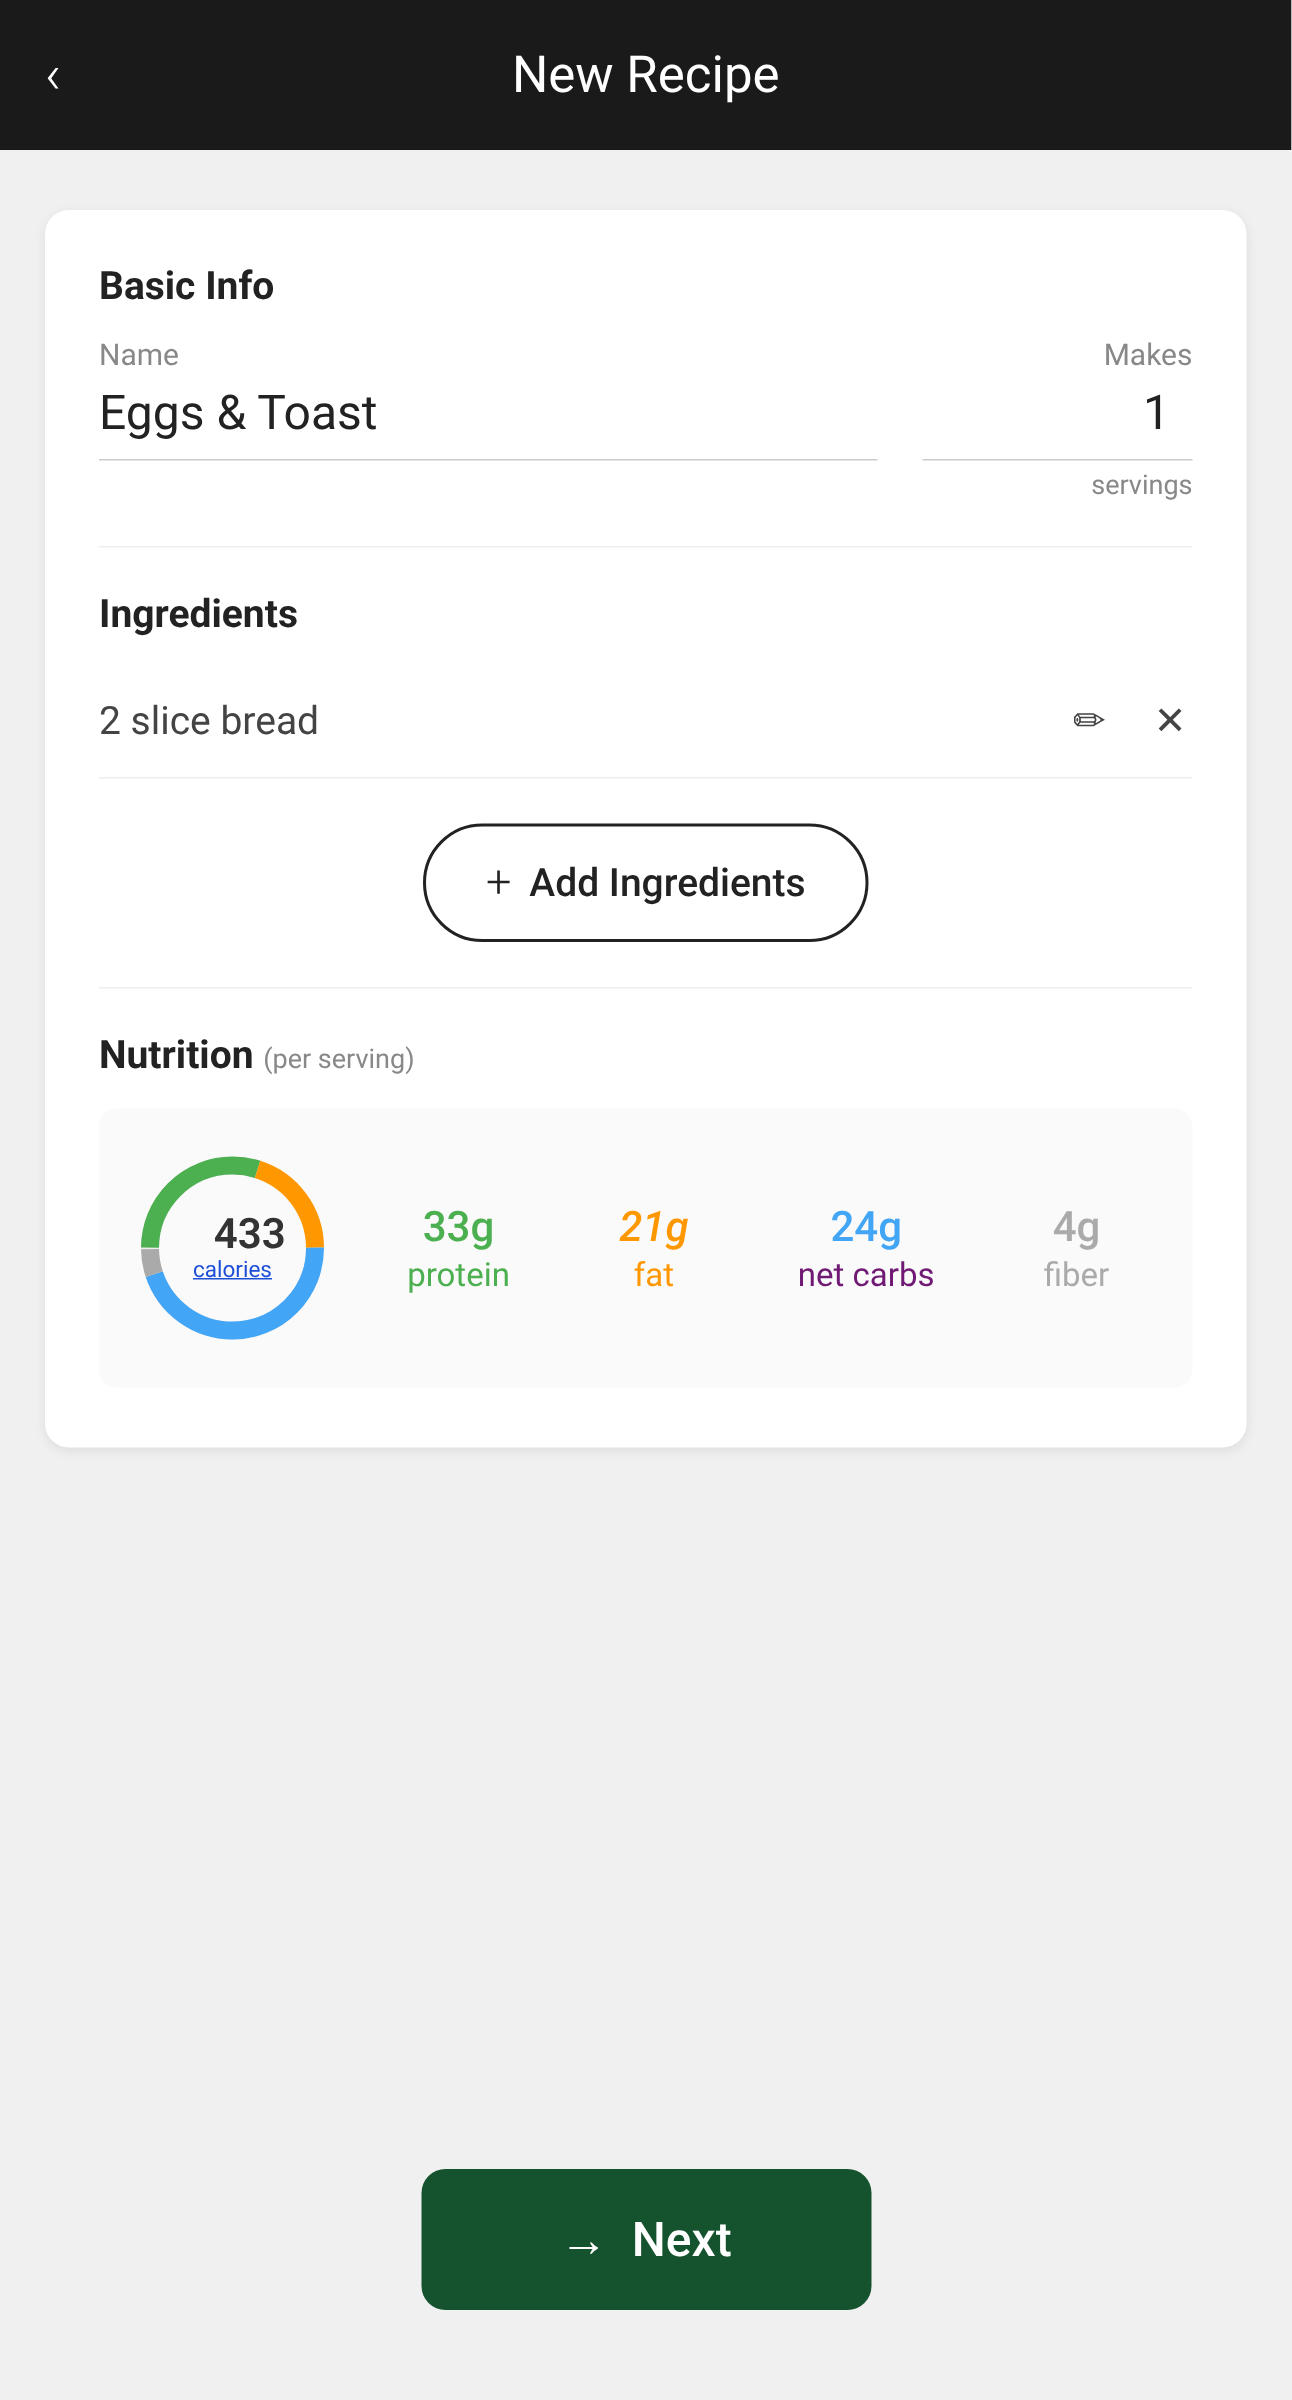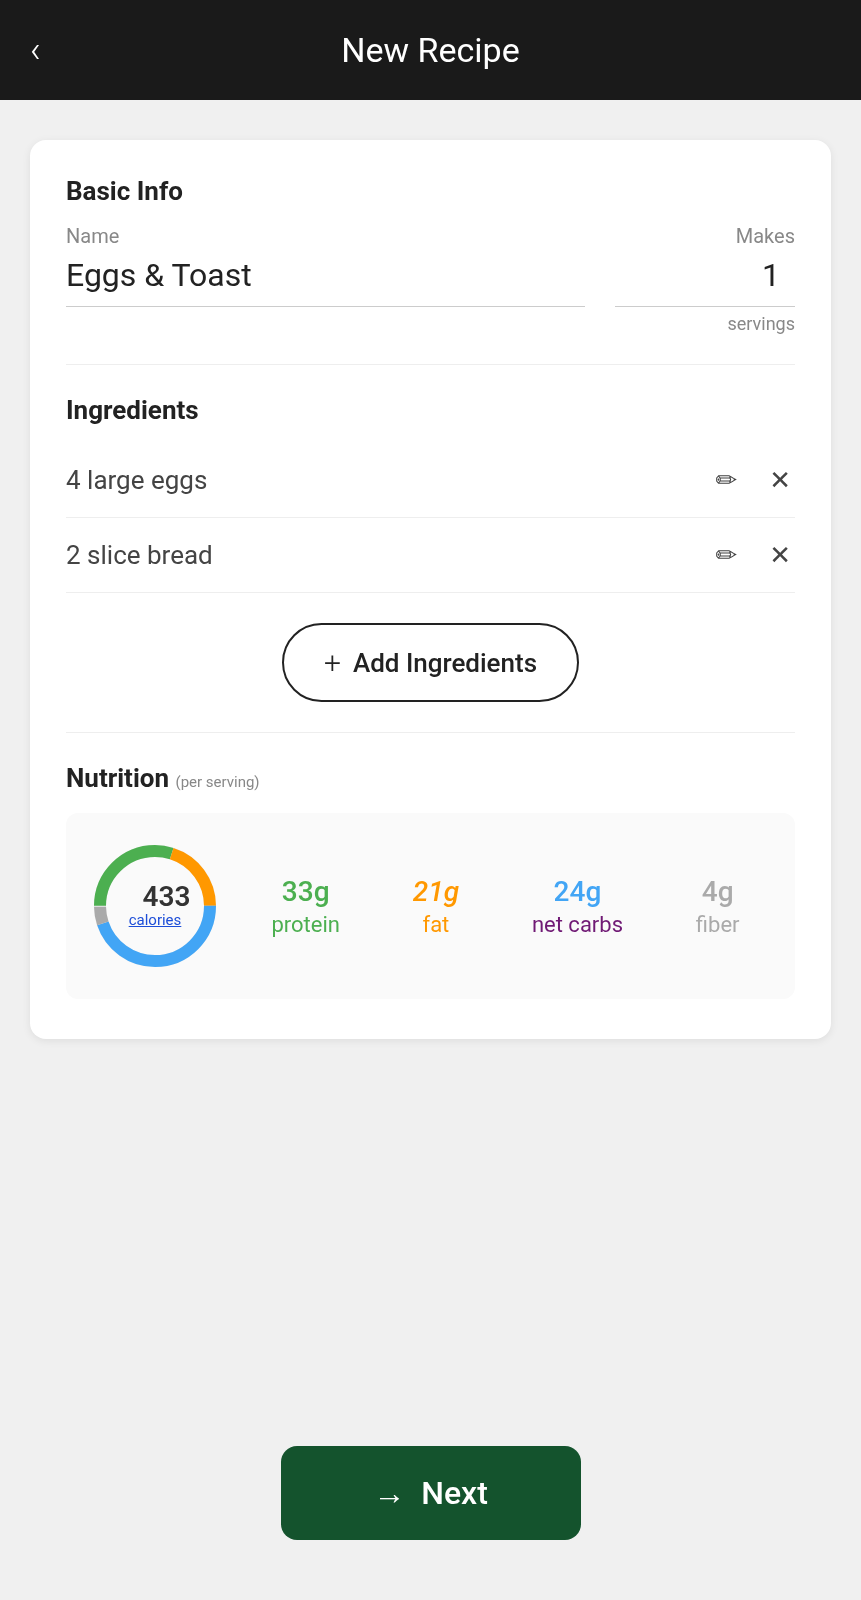--- a/index.html
+++ b/index.html
@@ -169,21 +169,21 @@
     }
 
     .nutrition-title {
       font-size: 26px;
       font-weight: 700;
       color: #222;
       margin-bottom: 20px;
     }
 
     .nutrition-subtitle {
-      font-size: 15px;
+      font-size: 18px;
       font-weight: 400;
       color: #888;
     }
 
     .nutrition-box {
       background: #fafafa;
       border-radius: 12px;
       padding: 28px 24px;
       display: flex;
       align-items: center;
@@ -323,31 +323,20 @@
           <span class="servings-label">servings</span>
         </div>
       </div>
     </div>
 
     <div class="divider"></div>
 
     <div class="ingredients-section">
       <div class="section-title">Ingredients</div>
 
-      <div class="ingredient-row">
-        <span class="ingredient-text">4 large eggs</span>
-        <div class="ingredient-actions">
-          <button class="icon-btn">
-            <span class="pencil-icon"></span>
-          </button>
-          <button class="icon-btn">
-            <span class="close-icon"></span>
-          </button>
-        </div>
-      </div>
 
       <div class="ingredient-row">
         <span class="ingredient-text">2 slice bread</span>
         <div class="ingredient-actions">
           <button class="icon-btn">
             <span class="pencil-icon"></span>
           </button>
           <button class="icon-btn">
             <span class="close-icon"></span>
           </button>

